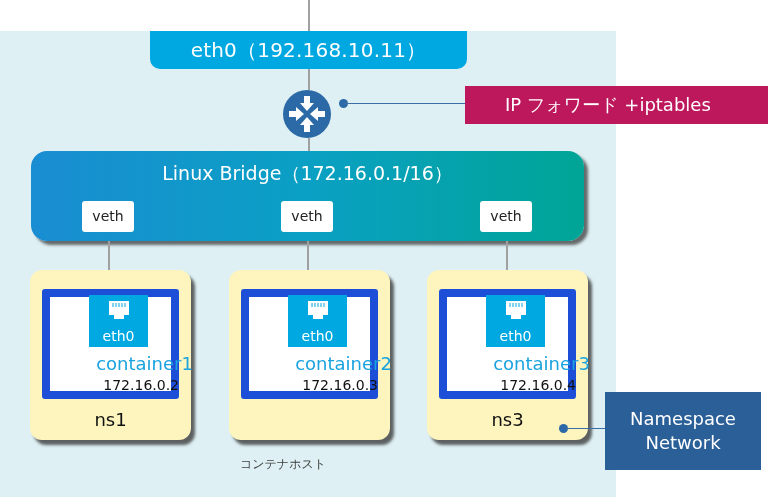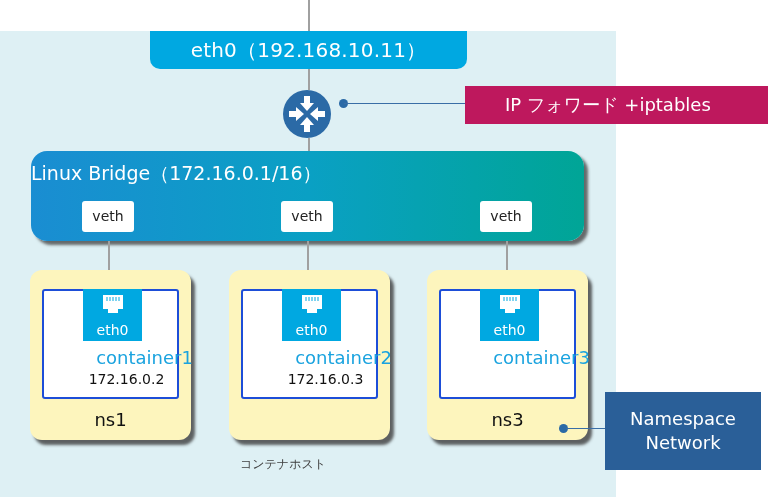--- a/index.html
+++ b/index.html
@@ -13,33 +13,33 @@
   .router { position:absolute; left:283px; top:90px; width:48px; height:48px; border-radius:50%; background:#2b6aa6; }
   .router svg { position:absolute; left:0; top:0; }
   .router-link { position:absolute; left:344px; top:103px; width:124px; height:1px; background:#3a6ea6; }
   .router-dot { position:absolute; left:339px; top:99px; width:9px; height:9px; border-radius:50%; background:#2b6aa6; }
   .ipfwd { position:absolute; left:465px; top:86px; width:303px; height:38px; background:#be185d; color:#fff;
            font-size:18px; line-height:38px; padding-left:40px; box-sizing:border-box; }
   .router-down { position:absolute; left:308px; top:138px; width:2px; height:14px; background:#a0a0a0; }
   .bridge { position:absolute; left:31px; top:151px; width:553px; height:90px; border-radius:16px;
             background:linear-gradient(90deg,#1a8dd2 0%,#0aa0c4 50%,#00a596 100%);
             box-shadow:4px 4px 3px rgba(60,60,60,0.75); }
-  .bridge-title { position:absolute; left:0; top:10px; width:100%; color:#fff; font-size:19px; }
+  .bridge-title { position:absolute; left:0; top:10px; width:100%; text-align:center; color:#fff; font-size:19px; }
   .veth { position:absolute; top:201px; width:52px; height:31px; background:#fff; border-radius:3px;
           font-size:14px; line-height:31px; text-align:center; color:#222; }
   .wire { position:absolute; width:2px; background:#a0a0a0; }
   .ns { position:absolute; top:270px; width:161px; height:170px; background:#fdf5bd; border-radius:12px;
         box-shadow:4px 5px 3px rgba(60,60,60,0.8); }
   .ctr { position:absolute; left:12px; top:19px; width:137px; height:110px; background:#fff;
-         border:2px solid #1d4ed8; border-radius:3px; box-sizing:border-box; }
+         border:8px solid #1d4ed8; border-radius:3px; box-sizing:border-box; }
   .nic { position:absolute; left:39px; top:-2px; width:59px; height:52px; background:#00a8e1; }
   .nic svg { position:absolute; left:18px; top:6px; }
   .nic-label { position:absolute; left:0; bottom:3px; width:100%; text-align:center; color:#fff; font-size:14px; }
   .ctr-name { position:absolute; left:0; top:56px; width:100%; text-align:center; color:#1aa3df; font-size:18px;margin-left:34px; }
-  .ctr-ip { position:absolute; left:16px; top:80px; width:100%; text-align:center; color:#111; font-size:14px; }
+  .ctr-ip { position:absolute; left:8px; top:80px; width:100%; text-align:right; color:#111; font-size:14px; }
   .ns-label { position:absolute; left:0; top:139px; width:100%; text-align:center; color:#111; font-size:18px; }
   .ns-dot { position:absolute; left:559px; top:424px; width:9px; height:9px; border-radius:50%; background:#2b6aa6; }
   .ns-link { position:absolute; left:566px; top:428px; width:42px; height:1px; background:#3a6ea6; }
   .netns { position:absolute; left:605px; top:392px; width:156px; height:78px; background:#2a5f98; color:#fff;
            font-size:18px; text-align:center; display:flex; flex-direction:column; justify-content:center; line-height:24px; }
   .host-label { position:absolute; left:240px; top:456px; font-size:12px; color:#404040; }
 </style>
 </head>
 <body>
 
@@ -123,20 +123,21 @@
             <line x1="6" y1="2" x2="6" y2="6"></line>
             <line x1="9" y1="2" x2="9" y2="6"></line>
             <line x1="12" y1="2" x2="12" y2="6"></line>
             <line x1="15" y1="2" x2="15" y2="6"></line>
             <line x1="18" y1="2" x2="18" y2="6"></line>
           </g>
       </svg>
       <div class="nic-label">eth0</div>
     </div>
     <div class="ctr-name">container3</div>
+    <div class="ctr-ip">172.16.0.4</div>
   </div>
   <div class="ns-label">ns3</div>
 </div>
 
 <div class="ns-dot"></div>
 <div class="ns-link"></div>
 <div class="netns">
   <span>Namespace</span>
   <span>Network</span>
 </div>

